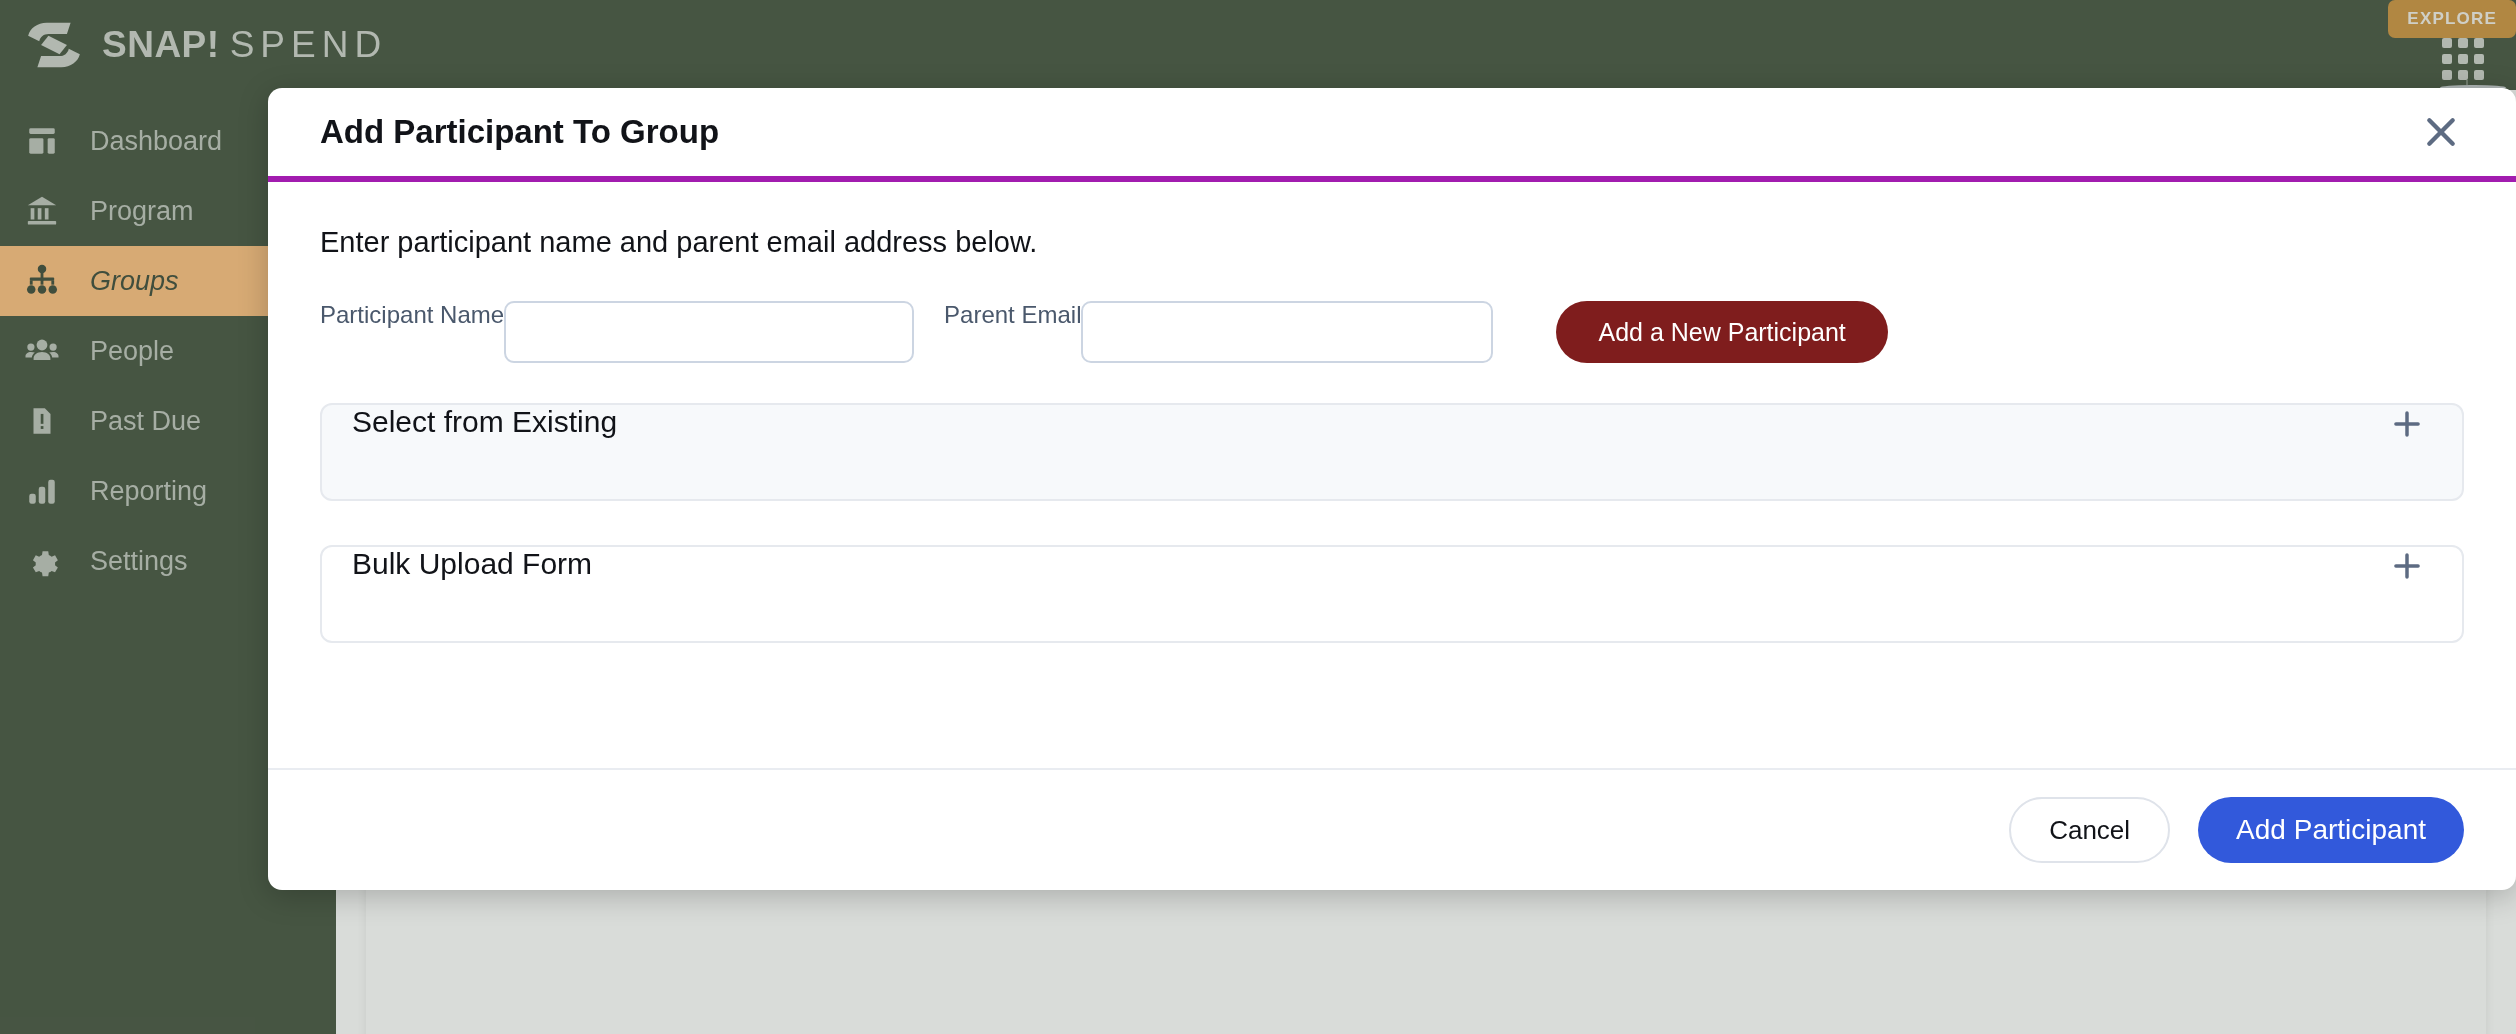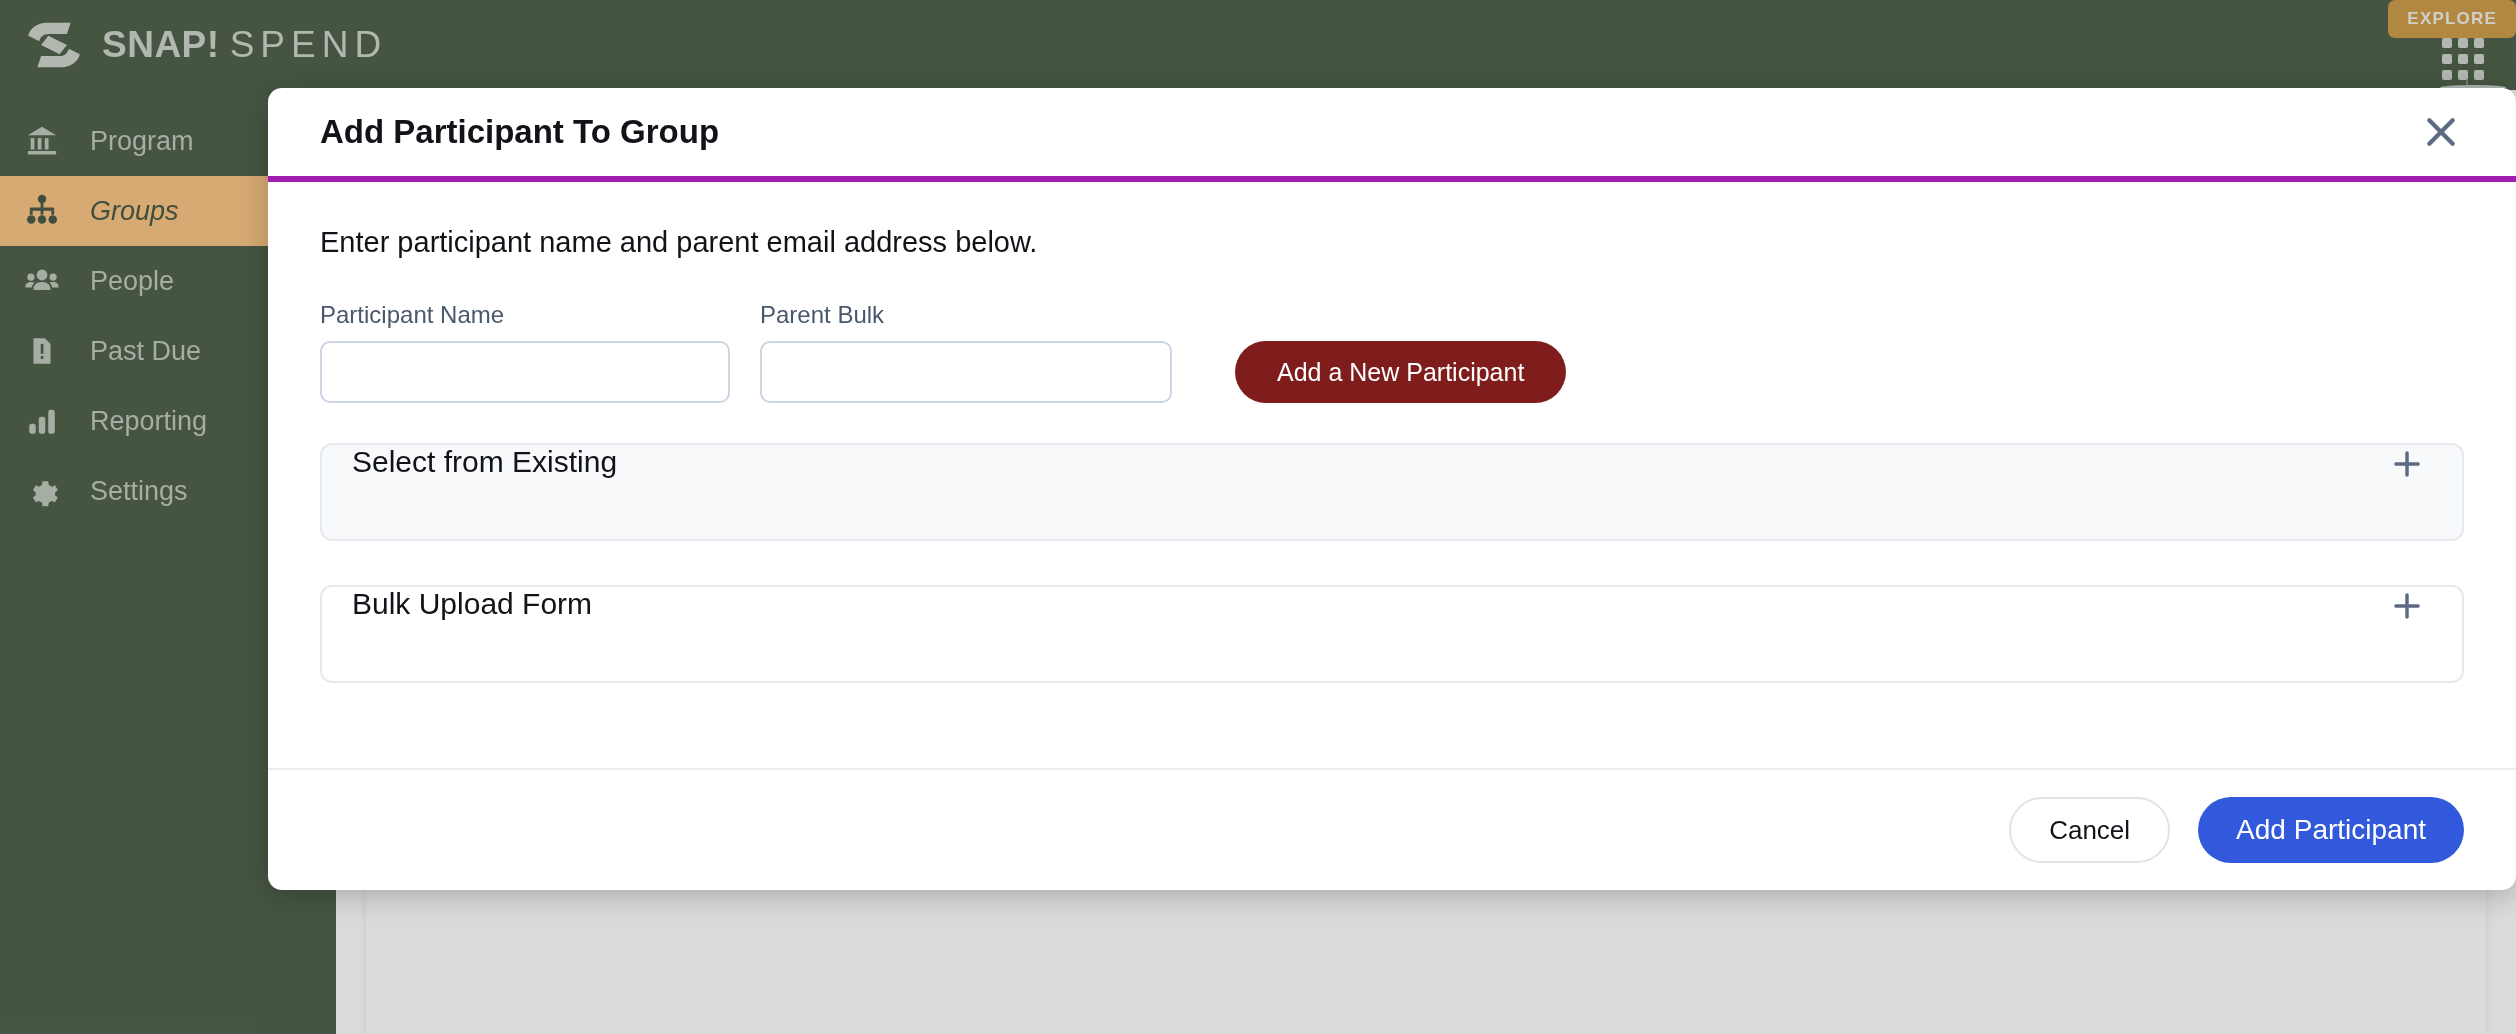--- a/index.html
+++ b/index.html
@@ -237,21 +237,21 @@
     font-size: 29px;
     color: #111318;
     margin-bottom: 42px;
   }
   .form-row {
     display: flex;
     align-items: flex-end;
     gap: 30px;
     margin-bottom: 40px;
   }
-  .field { display: flex; flex-direction: column; }
+  .field { display: flex; }
   .field-label {
     font-size: 24px;
     color: #4a586c;
     margin-bottom: 12px;
   }
   .field-input {
     height: 62px;
     border: 2px solid #ccd5e2;
     border-radius: 10px;
     background: #ffffff;
@@ -363,20 +363,30 @@
           <i></i>
           <i></i>
       </div>
       <div class="vdivider"></div>
       <div class="avatar"></div>
     </div>
   </div>
 
   <nav class="sidebar">
 
+    <div class="nav-item">
+      <span class="nav-ico">
+        <svg width="34" height="34" viewBox="0 0 24 24">
+            <rect x="3" y="3" width="18" height="4" rx="1"></rect>
+            <rect x="3" y="10" width="10" height="11" rx="1"></rect>
+            <rect x="16" y="10" width="5" height="11" rx="1"></rect>
+          </svg>
+      </span>
+      <span>Dashboard</span>
+    </div>
 
     <div class="nav-item">
       <span class="nav-ico">
         <svg width="34" height="34" viewBox="0 0 24 24">
             <path d="M12 2 L22 8 H2 Z"></path>
             <rect x="4" y="10" width="2.6" height="8"></rect>
             <rect x="9" y="10" width="2.6" height="8"></rect>
             <rect x="14" y="10" width="2.6" height="8"></rect>
             <rect x="2" y="19" width="20" height="2.6" rx="0.6"></rect>
           </svg>
@@ -527,21 +537,21 @@
     <div class="modal-body">
       <div class="intro-text">Enter participant name and parent email address below.</div>
 
       <div class="form-row">
         <div class="field field-name">
           <label class="field-label">Participant Name</label>
           <input class="field-input" type="text" placeholder="" style="">
         </div>
 
         <div class="field field-email">
-          <label class="field-label">Parent Bulk</label>
+          <label class="field-label">Parent Email</label>
           <input class="field-input" type="text" placeholder="" style="">
         </div>
 
         <button class="btn-primary-pill">Add a New Participant</button>
       </div>
 
       <div class="accordion tinted">
         <span class="accordion-label">Select from Existing</span>
         <span class="accordion-plus">
           <svg width="38" height="38" viewBox="0 0 24 24">

